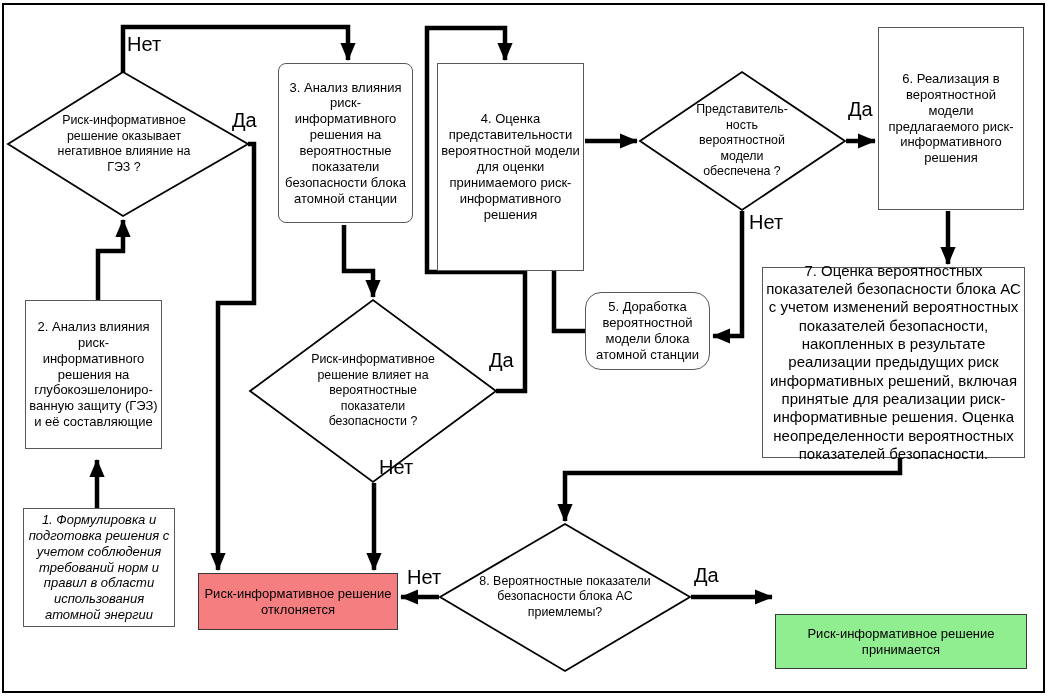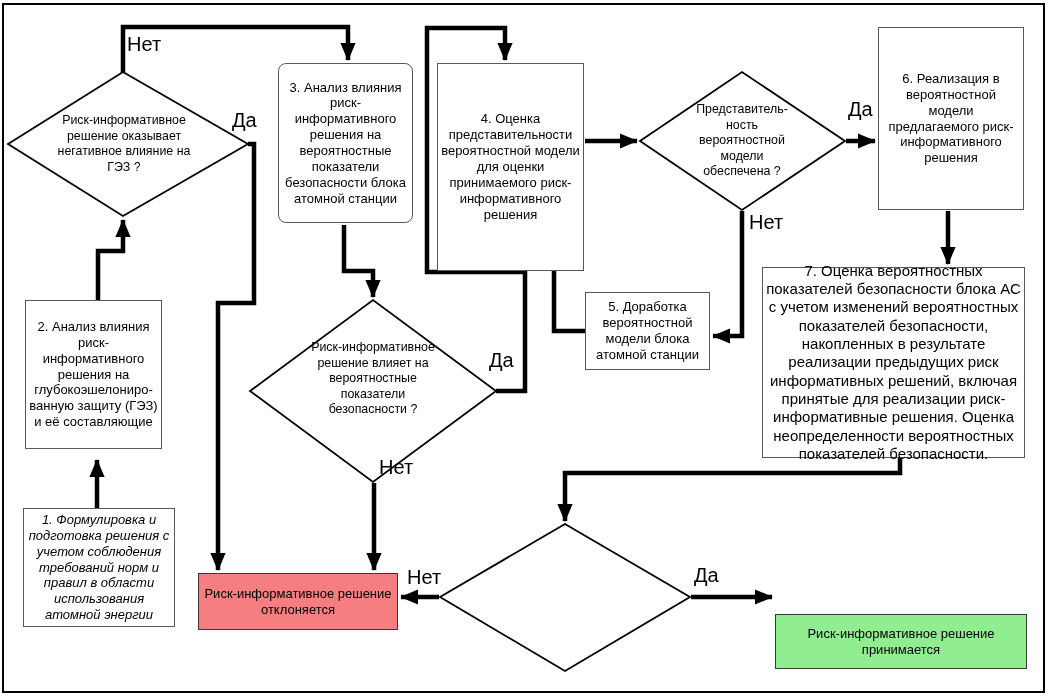--- a/index.html
+++ b/index.html
@@ -61,36 +61,37 @@
   </svg>
 
   <div class="pbox" style="left:23px;top:508px;width:152px;height:119px;font-style:italic;">1. Формулировка и подготовка решения с учетом соблюдения требований норм и правил в области использования атомной энергии</div>
 
   <div class="pbox" style="left:25px;top:300px;width:137px;height:149px;">2. Анализ влияния риск-информативного решения на глубокоэшелониро-ванную защиту (ГЭЗ) и её составляющие</div>
 
   <div class="pbox" style="left:278px;top:63px;width:135px;height:160px;border-radius:8px;">3. Анализ влияния риск-информативного решения на вероятностные показатели безопасности блока атомной станции</div>
 
   <div class="pbox" style="left:437px;top:63px;width:147px;height:208px;">4. Оценка представительности вероятностной модели для оценки принимаемого риск-информативного решения</div>
 
-  <div class="pbox" style="left:585px;top:292px;width:125px;height:78px;">5. Доработка вероятностной модели блока атомной станции</div>
+  <div class="pbox" style="left:585px;top:292px;width:125px;height:78px;border-radius:16px;">5. Доработка вероятностной модели блока атомной станции</div>
 
   <div class="pbox" style="left:878px;top:27px;width:146px;height:183px;">6. Реализация в вероятностной модели предлагаемого риск-информативного решения</div>
 
   <div class="pbox small" style="left:762px;top:267px;width:263px;height:191px;">7. Оценка вероятностных показателей безопасности блока АС с учетом изменений вероятностных показателей безопасности, накопленных в результате реализации предыдущих риск информативных решений, включая принятые для реализации риск-информативные решения. Оценка неопределенности вероятностных показателей безопасности.</div>
 
   <div class="pbox term" style="left: 198px; top: 573px; width: 200px; height: 57px; background-color: rgb(245, 127, 128);">Риск-информативное решение отклоняется</div>
 
   <div class="pbox term" style="left: 775px; top: 570px; width: 252px; height: 55px; background-color: rgb(144, 238, 144); margin-top: 44px;">Риск-информативное решение принимается</div>
 
   <div class="dtext" style="left:54px;top:79px;width:140px;height:130px;">Риск-информативное решение оказывает негативное влияние на ГЭЗ ?</div>
 
-  <div class="dtext" style="left:300px;top:306px;width:146px;height:146px;">Риск-информативное решение влияет на вероятностные показатели безопасности ?</div>
+  <div class="dtext" style="left:300px;top:318px;width:146px;height:146px;">Риск-информативное решение влияет на вероятностные показатели безопасности ?</div>
 
   <div class="dtext" style="left:687px;top:83px;width:110px;height:116px;">Представитель-ность вероятностной модели обеспечена ?</div>
 
+  <div class="dtext" style="left:470px;top:549px;width:190px;height:96px;">8. Вероятностные показатели безопасности блока АС приемлемы?</div>
 
   <span class="elabel" style="left:127px;top:34px;">Нет</span>
   <span class="elabel" style="left:232px;top:110px;">Да</span>
   <span class="elabel" style="left:489px;top:350px;">Да</span>
   <span class="elabel" style="left:379px;top:457px;">Нет</span>
   <span class="elabel" style="left:848px;top:99px;">Да</span>
   <span class="elabel" style="left:749px;top:212px;">Нет</span>
   <span class="elabel" style="left:407px;top:567px;">Нет</span>
   <span class="elabel" style="left:694px;top:565px;">Да</span>
 </div>

